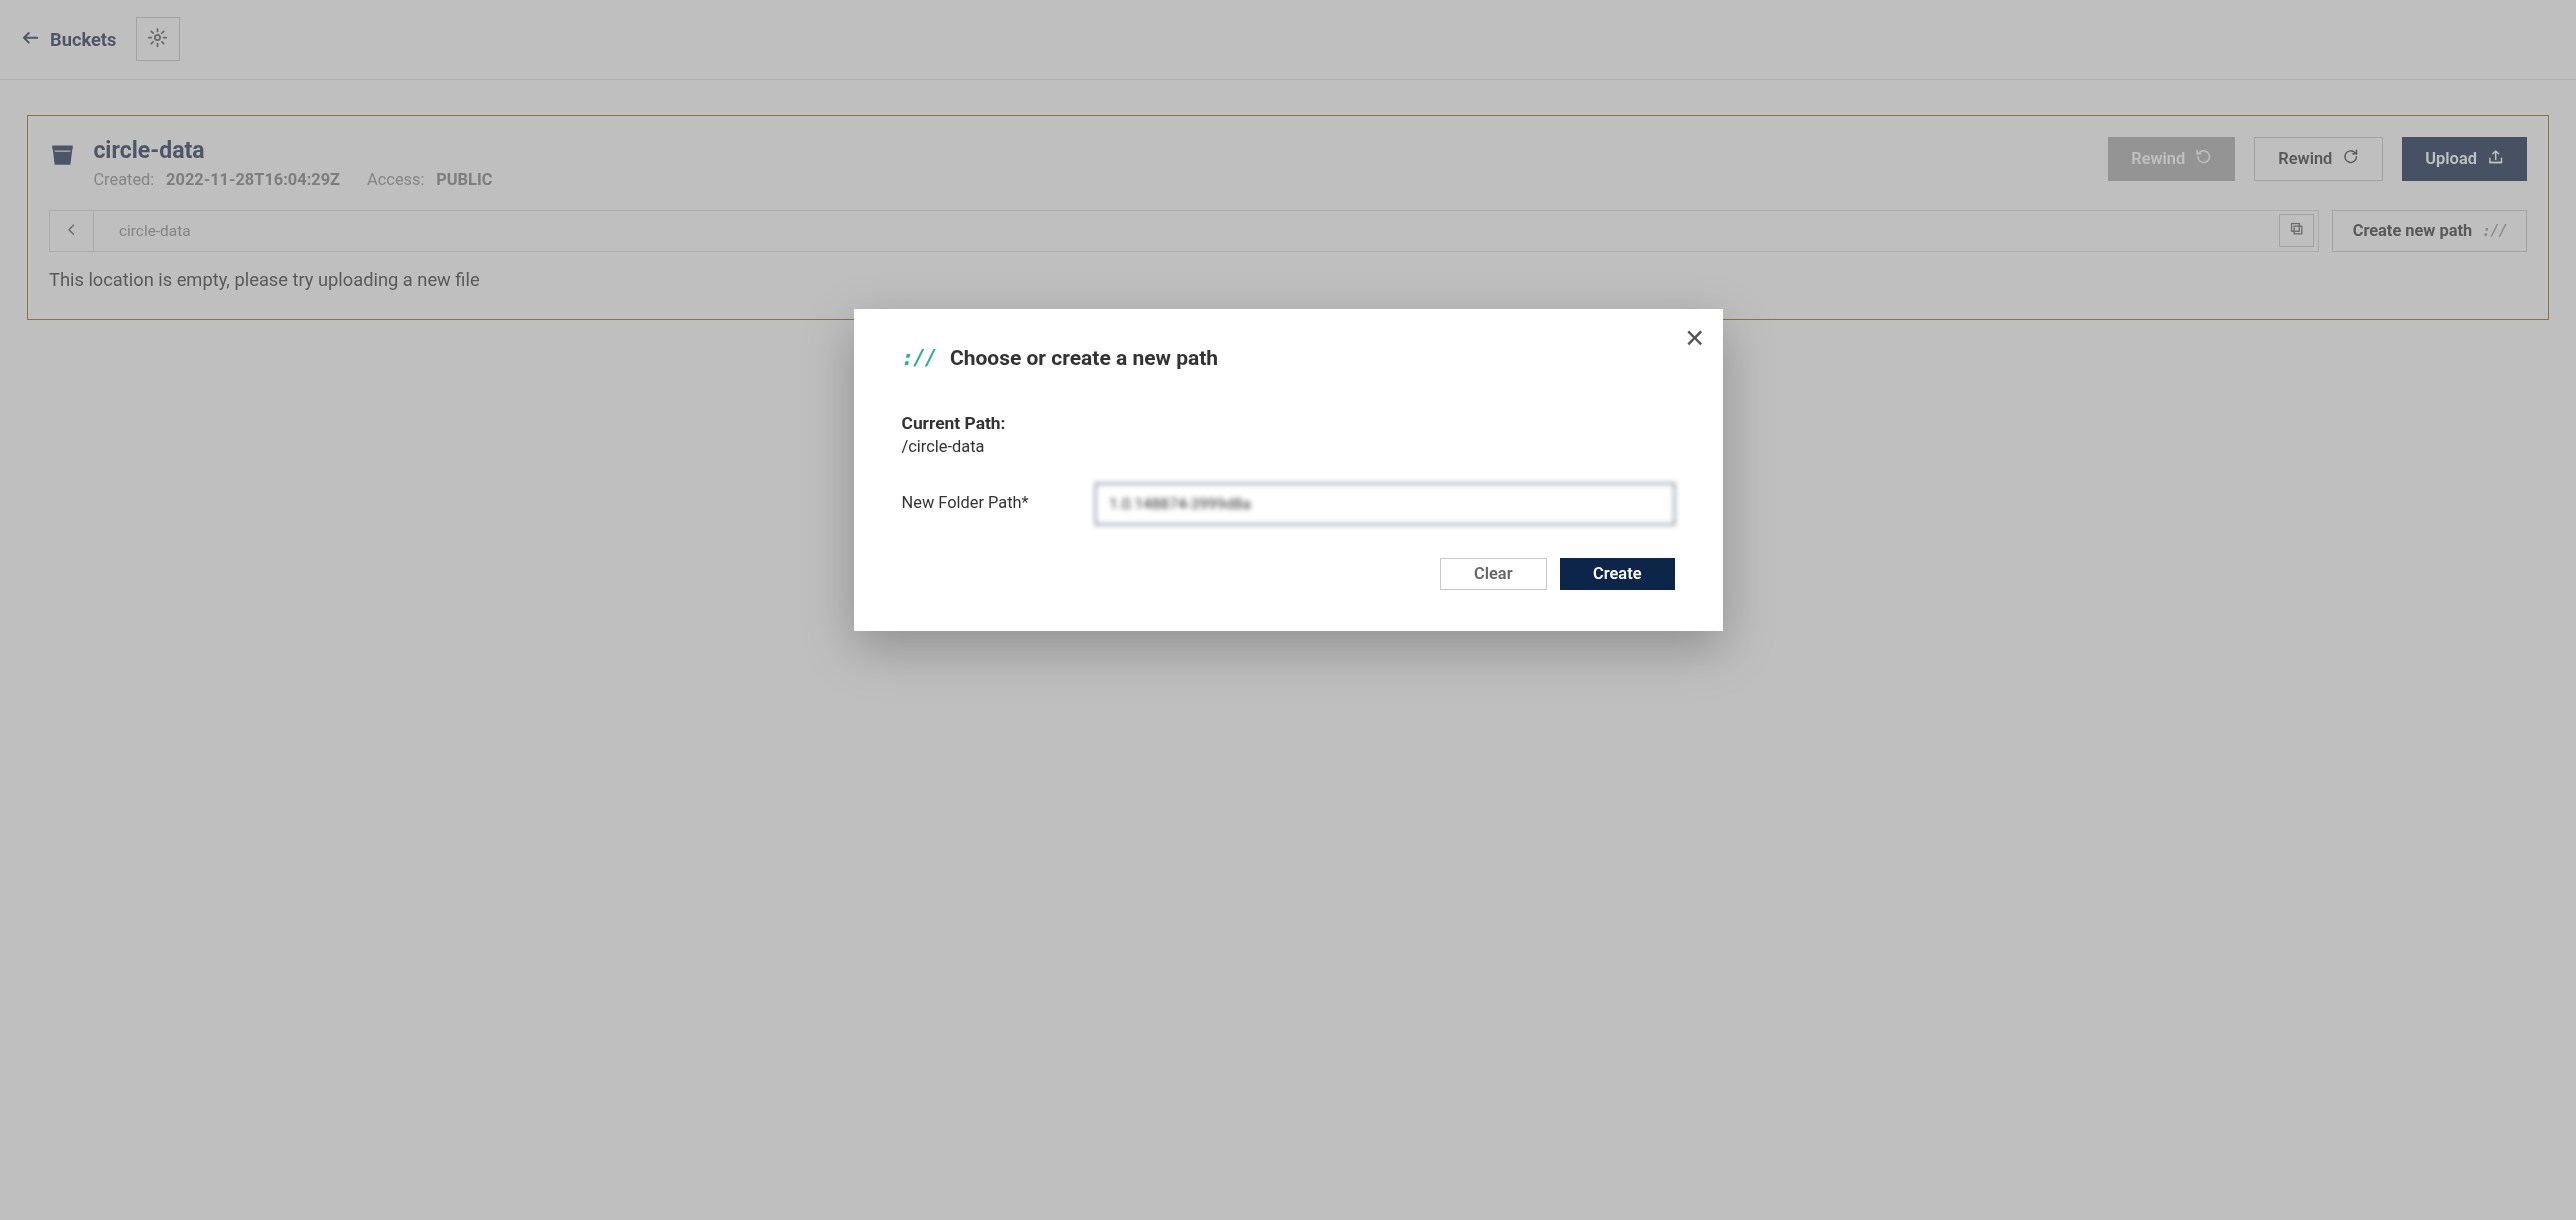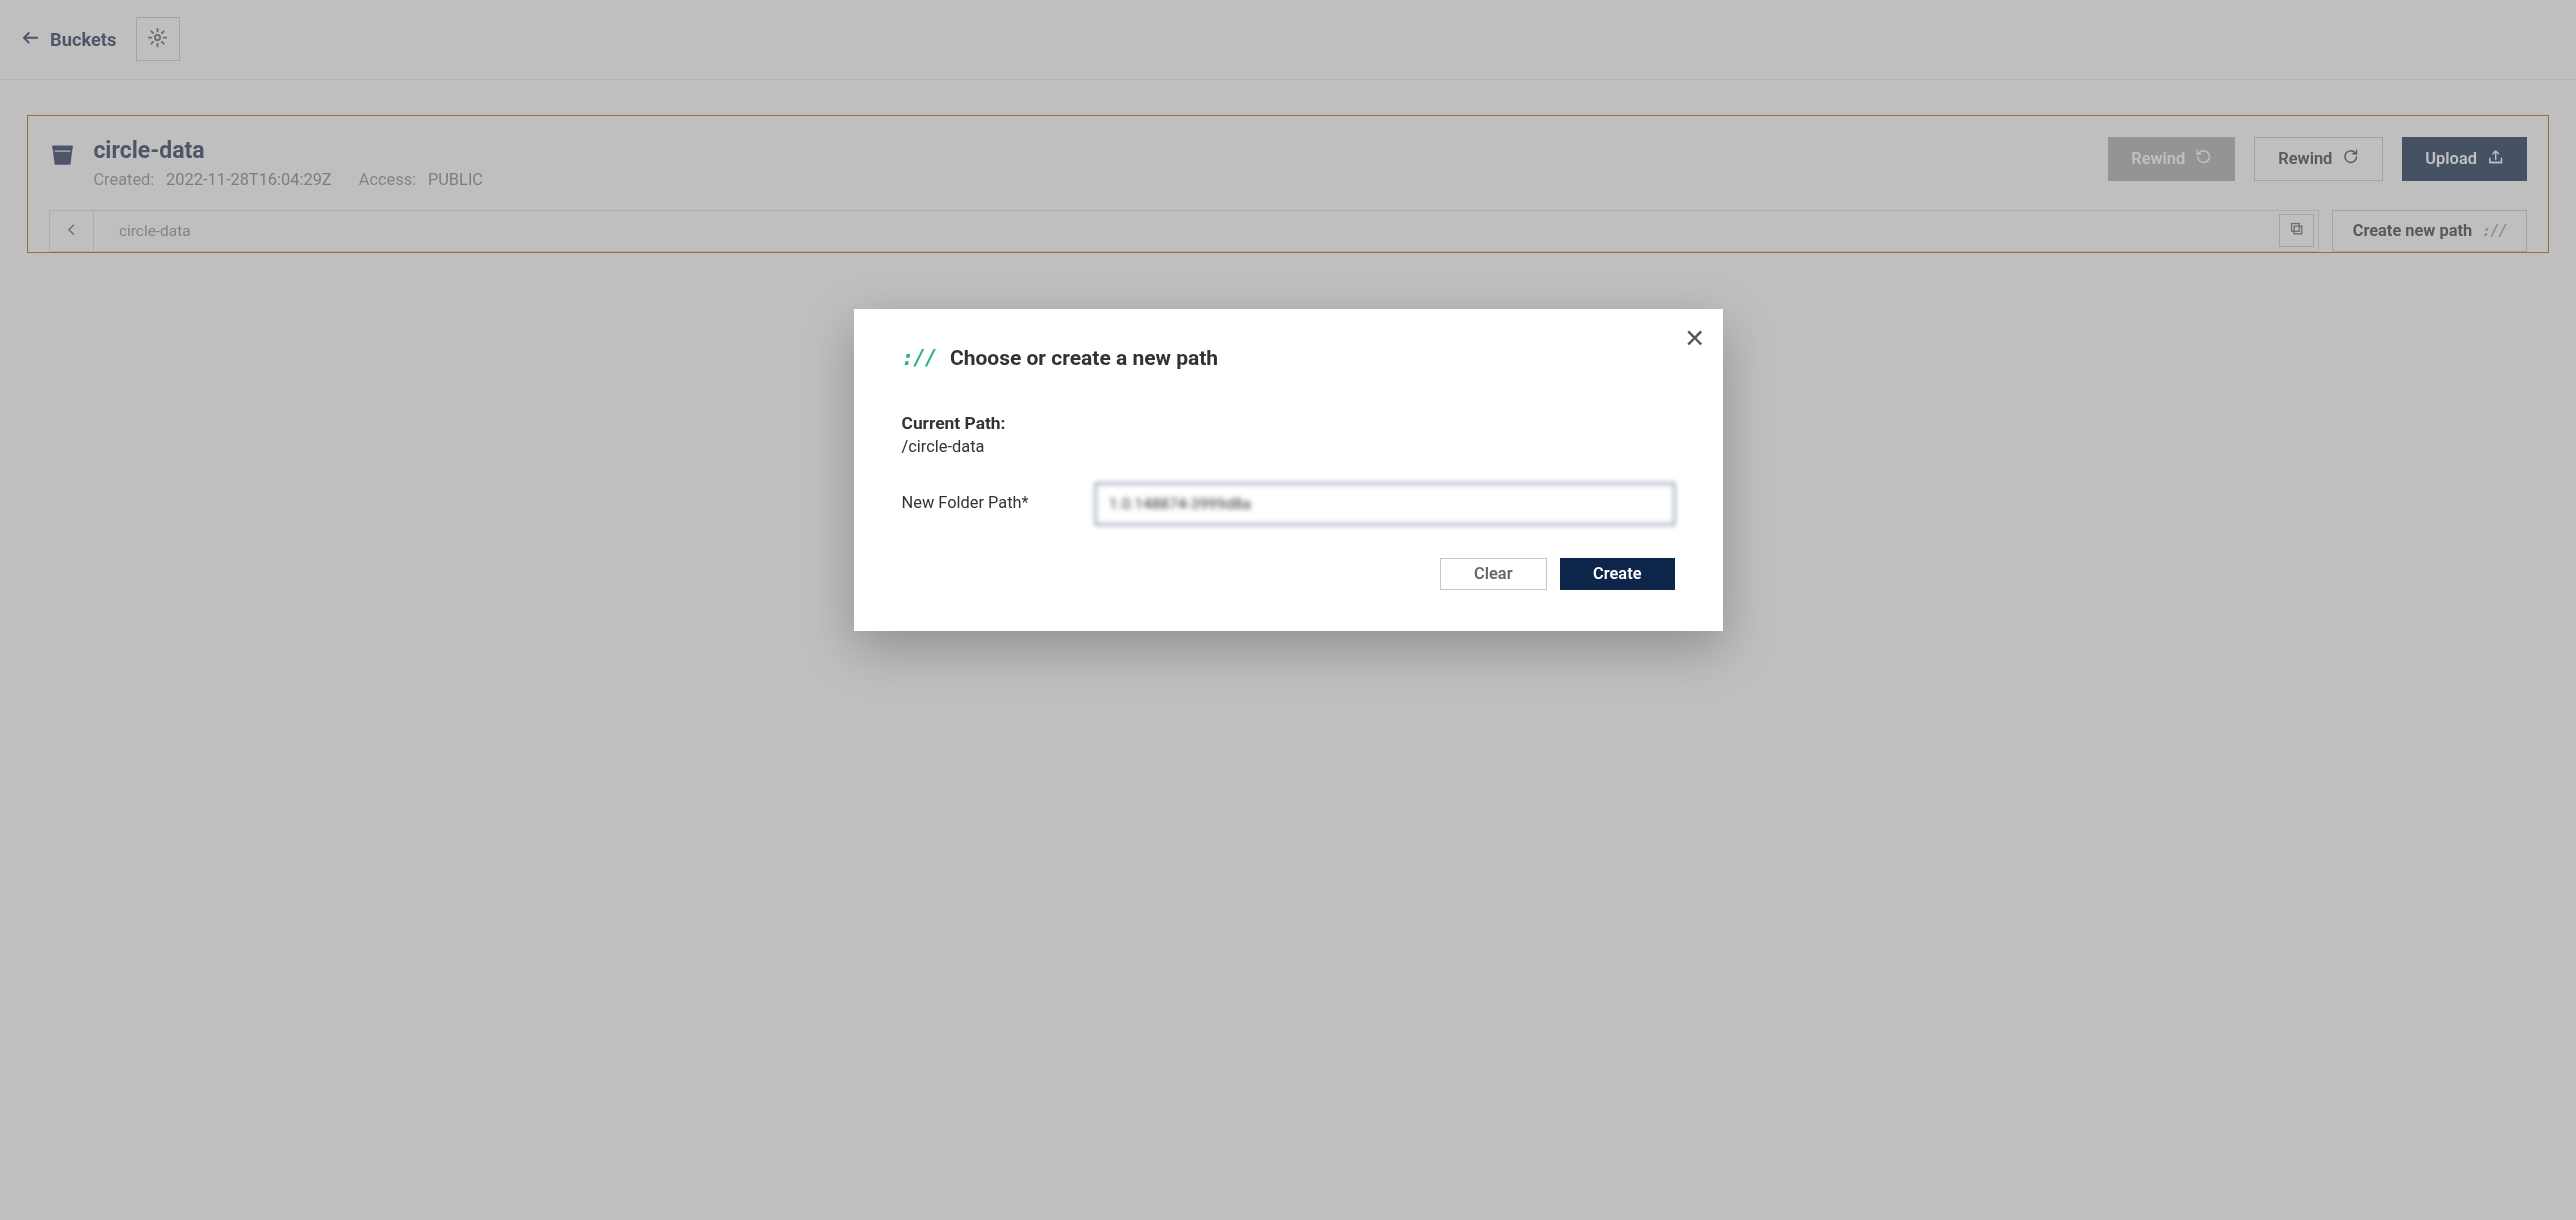--- a/index.html
+++ b/index.html
@@ -102,21 +102,21 @@
       font-size: 16.4px;
       color: #777;
       display: flex;
       gap: 27px;
     }
     .meta-label {
       color: #8a8a8a;
     }
     .meta-value {
       color: #7a7a7a;
-      font-weight: 400;
+      font-weight: 700;
       margin-left: 7.7px;
     }
     .bucket-actions {
       display: flex;
       gap: 19px;
     }
     .btn {
       height: 44px;
       padding: 0 23px;
       display: inline-flex;
@@ -408,20 +408,21 @@
               </svg>
           </span>
         </div>
       </div>
       <button class="btn-create-path">
         <span>Create new path</span>
         <span class="path-glyph-small">://</span>
       </button>
     </div>
 
+    <div class="empty-text">This location is empty, please try uploading a new file</div>
   </div>
 </div>
 
 <div class="overlay">
   <div class="modal">
     <button class="modal-close">
       <span>✕</span>
     </button>
     <div class="modal-title-row">
       <span class="path-glyph">://</span>

